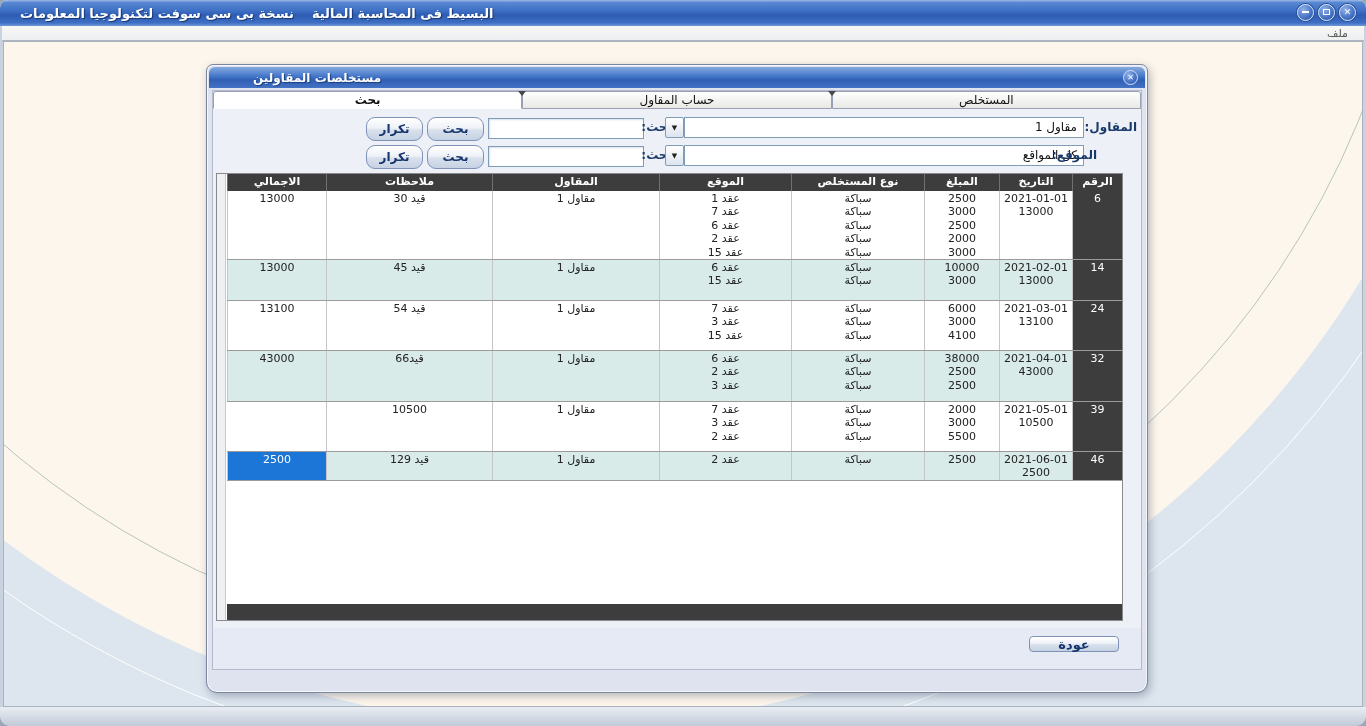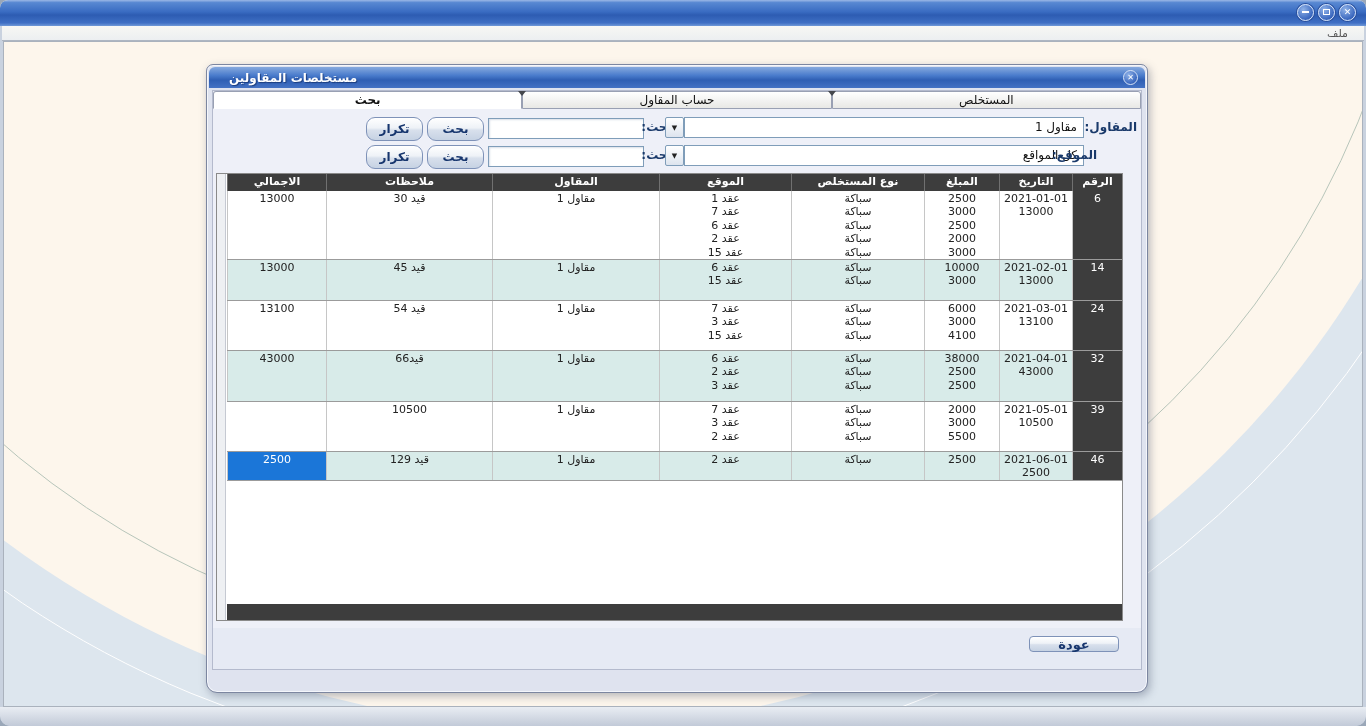--- a/index.html
+++ b/index.html
@@ -39,21 +39,21 @@
   .bottomframe { position:absolute; left:0; right:0; bottom:0; height:19px;
     background:linear-gradient(#e9edf3,#c2cad8); border-radius:0 0 10px 10px; }
 
   
   .dialog { position:absolute; left:202px; top:22px; width:942px; height:629px;
     background:#dfe3ef; border:1px solid #7c86a0; border-radius:7px 7px 11px 11px;
     box-shadow:2px 3px 8px rgba(50,60,90,.35), inset 0 0 0 1px #f4f6fb; }
   .dlg-titlebar { position:absolute; left:2px; right:2px; top:2px; height:21px;
     border-radius:6px 6px 0 0; display:flex; align-items:center;
     background:linear-gradient(180deg,#86a9de 0%,#4a7ccc 40%,#2f5fb4 62%,#4472c4 100%); }
-  .dlg-title { color:#fff; font-weight:bold; font-size:12px; padding-left:20px;
+  .dlg-title { color:#fff; font-weight:bold; font-size:12px; padding-left:44px;
     text-shadow:1px 1px 1px #1b3c7c; direction:rtl; unicode-bidi:plaintext; }
   .dlg-close { position:absolute; right:7px; top:3px; width:15px; height:15px; border-radius:50%;
     background:radial-gradient(circle at 35% 30%,#8fb2e8,#3a67be 70%,#2a4f9c);
     border:1px solid #d8e4f8; color:#fff; font-size:8px; line-height:13px; text-align:center; }
   .dlg-content { position:absolute; left:5px; right:5px; top:25px; bottom:22px;
     background:#eef0f8; border:1px solid #b4bacd; }
 
   
   .tabs { position:absolute; left:0; right:0; top:0; height:18px; display:flex; direction:ltr; }
   .tab { flex:1; display:flex; align-items:center; justify-content:center; font-size:12px; color:#111;
@@ -107,20 +107,21 @@
 
   .dlg-bottom { position:absolute; left:0; right:0; top:537px; bottom:0; background:#e6eaf4; }
   .btn-back { position:absolute; left:816px; top:8px; width:90px; height:16px; font-size:13px; }
 </style>
 </head>
 <body>
 
 <div class="screen">
 
   <div class="titlebar">
+    <span class="win-title">البسيط فى المحاسبة المالية    نسخة بى سى سوفت لتكنولوجيا المعلومات</span>
     <div class="win-btns">
       <div class="wbtn"><span class="bar"></span></div>
       <div class="wbtn"><span class="sq"></span></div>
       <div class="wbtn">✕</div>
     </div>
   </div>
 
   <div class="menubar">
     <span class="menu-item">ملف</span>
   </div>

